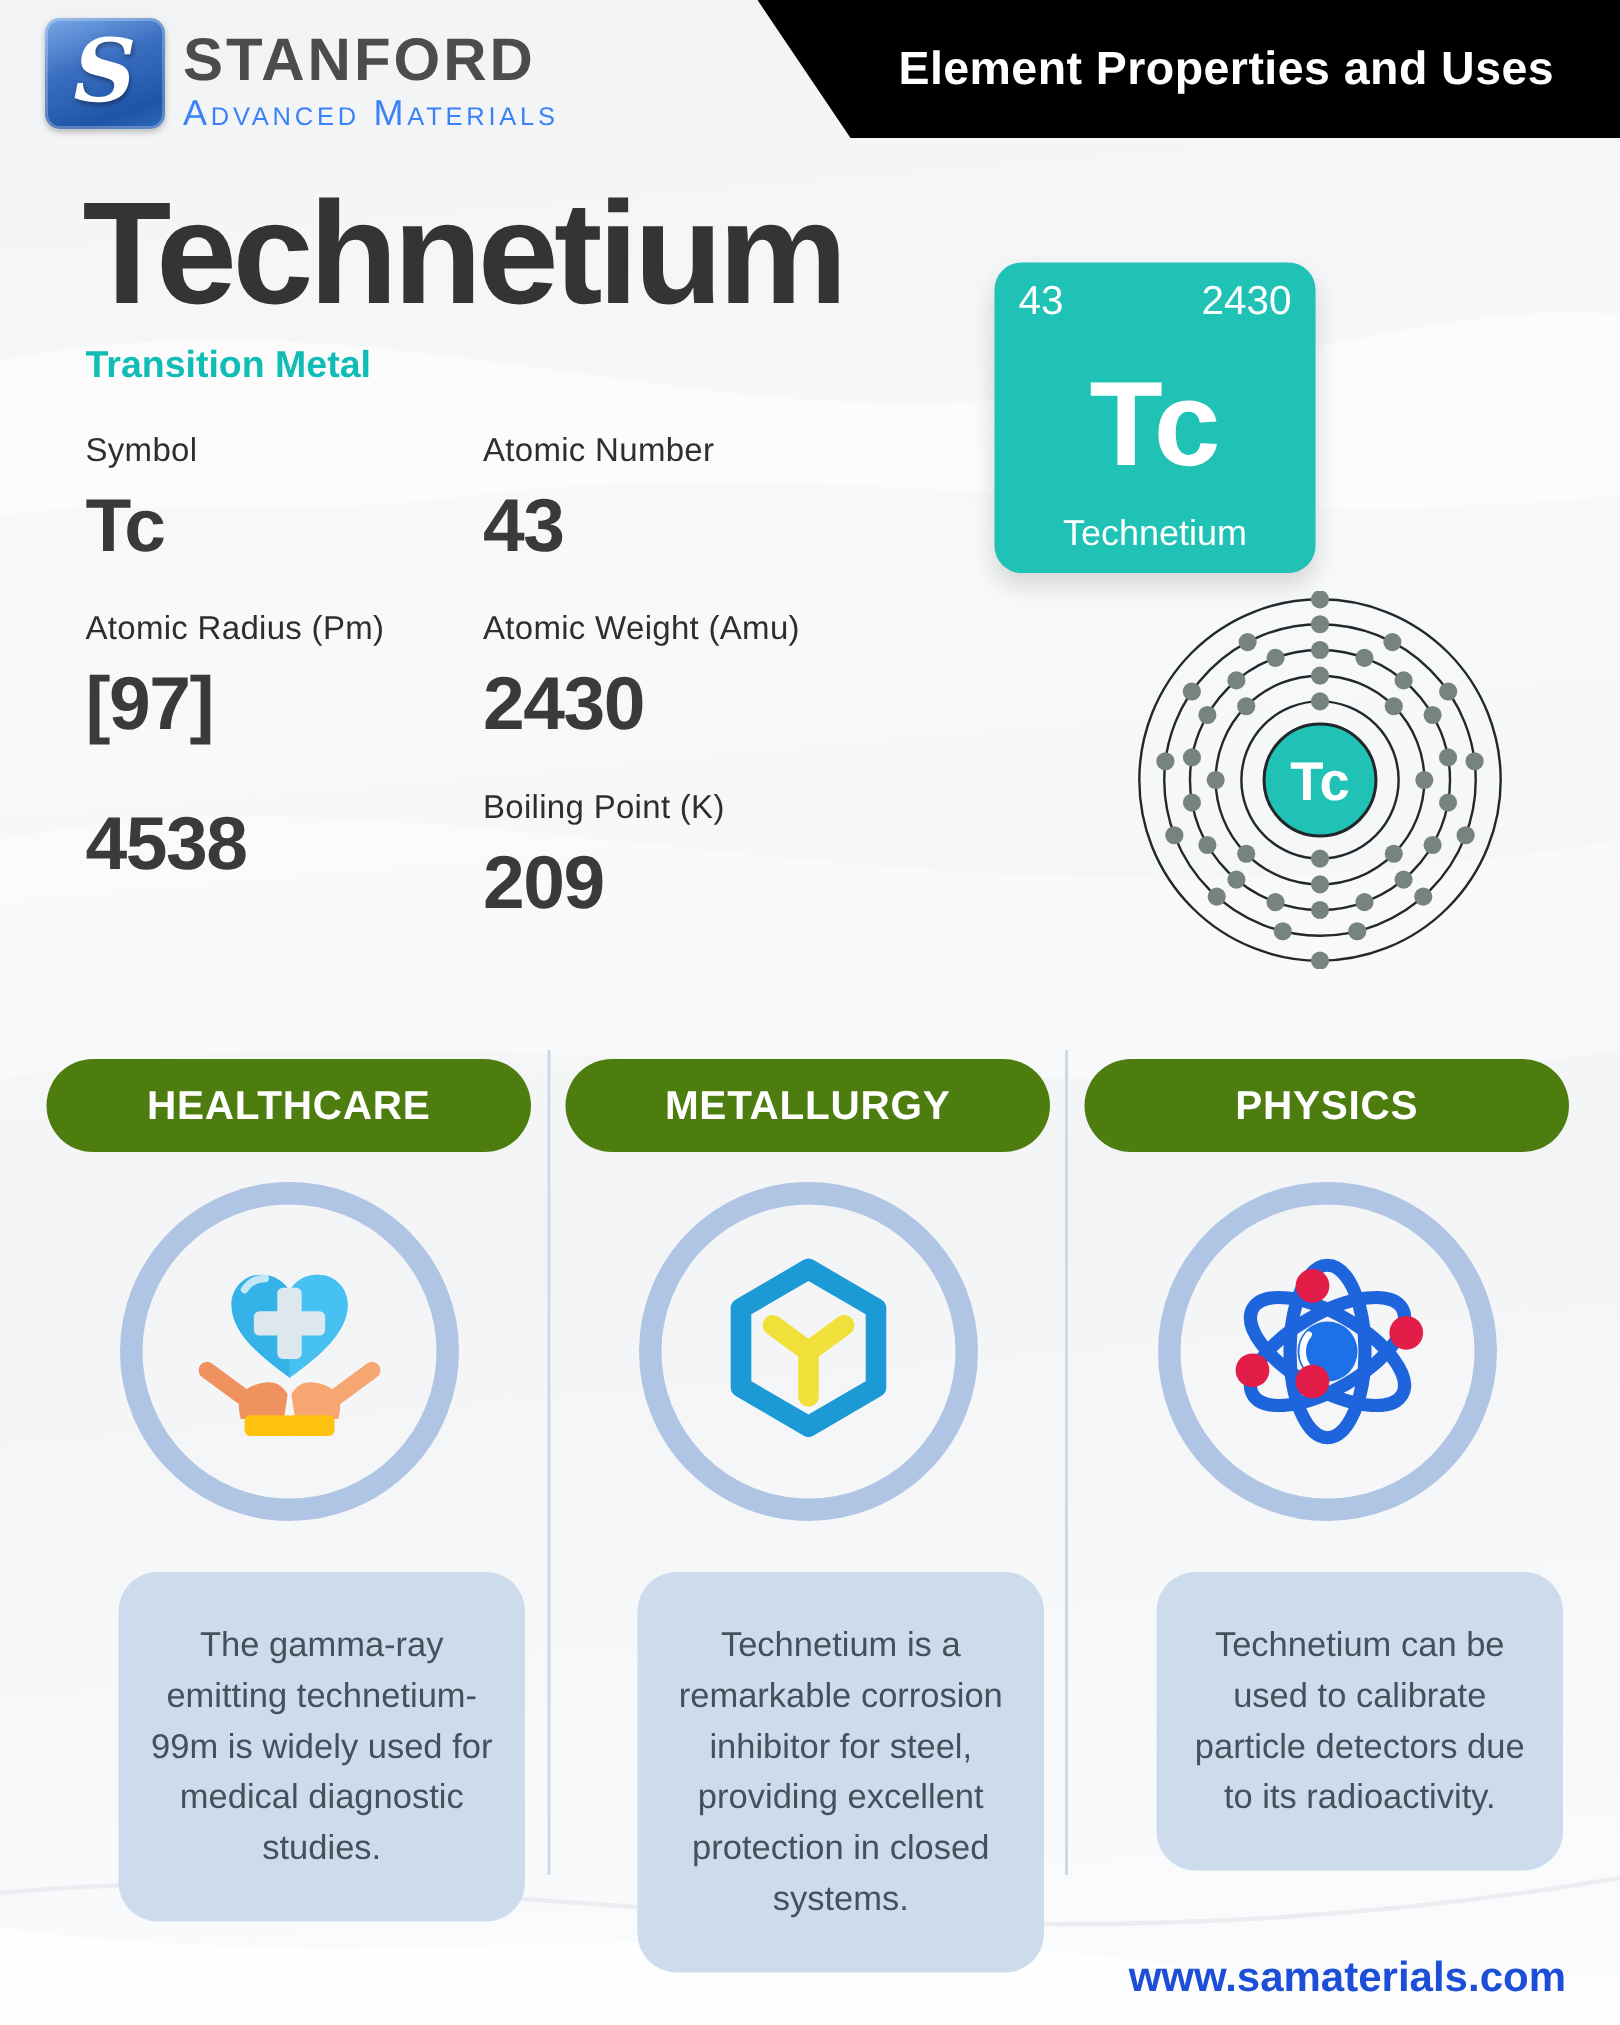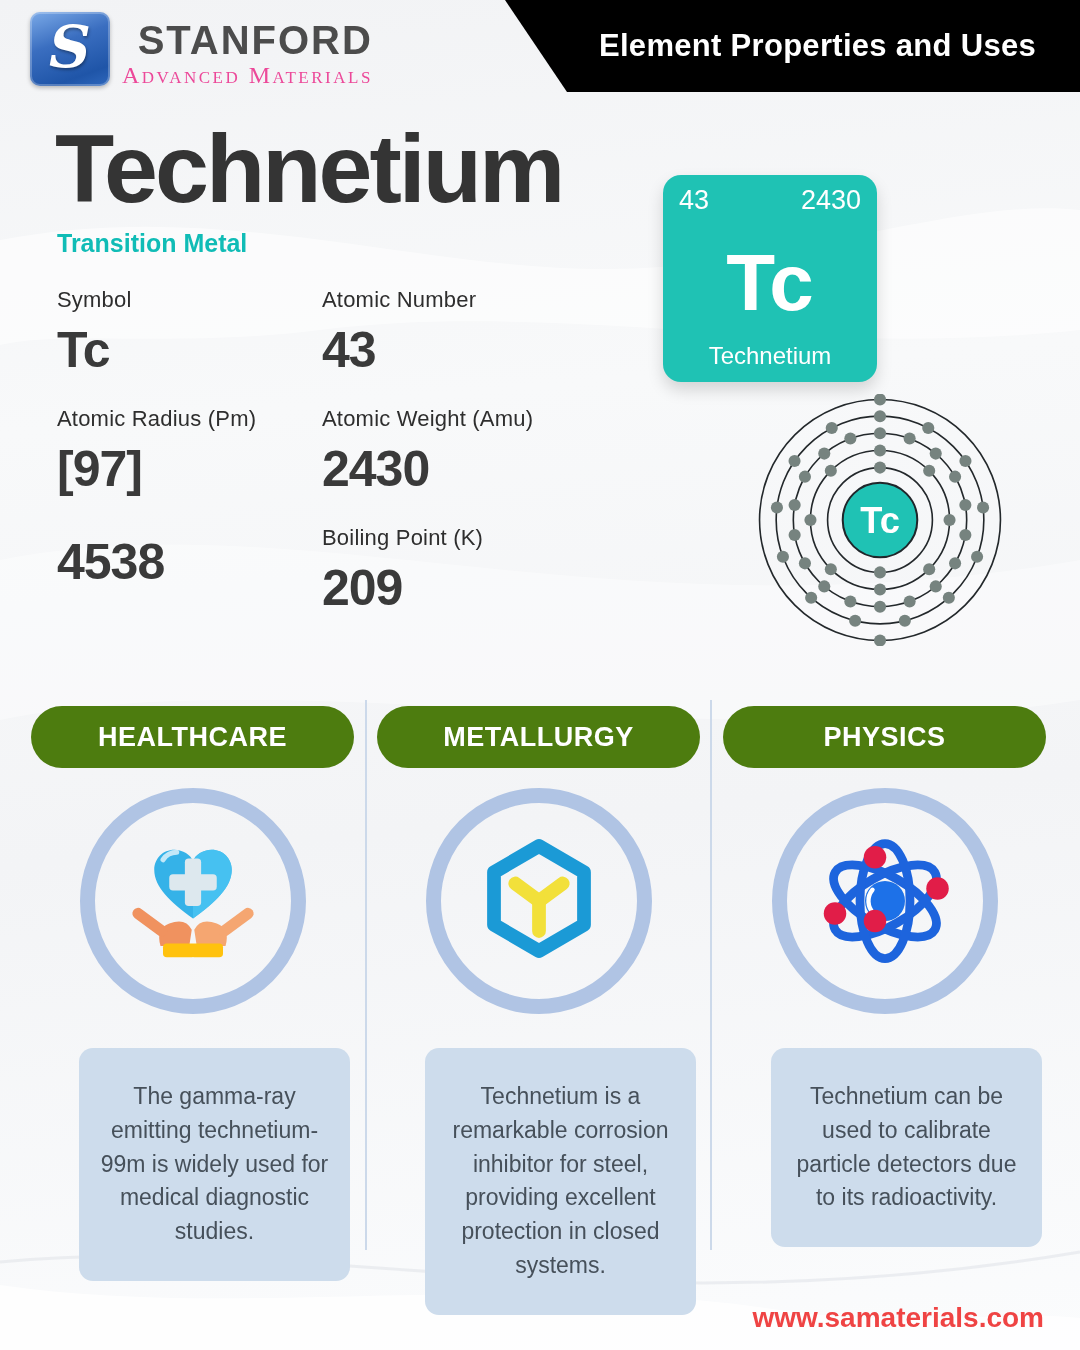--- a/index.html
+++ b/index.html
@@ -18,23 +18,23 @@
   .logo-box {
     left:30px; top:12px; width:80px; height:74px; border-radius:10px;
     background:linear-gradient(160deg,#7baae8 0%,#3a6ec0 40%,#1f55a8 80%,#2f68bd 100%);
     box-shadow:0 2px 4px rgba(0,0,0,.25), inset 0 0 0 2px rgba(255,255,255,.25);
     display:flex; align-items:center; justify-content:center; z-index:5;
   }
   .logo-s {
     color:#fff; font-family:"DejaVu Serif", serif; font-style:italic; font-weight:bold;
     font-size:58px; line-height:1; text-shadow:1px 2px 3px rgba(0,0,0,.35); transform:translateY(-2px);
   }
-  .brand { left:122px; top:20px; z-index:5;text-align:right; }
+  .brand { left:122px; top:20px; z-index:5; }
   .brand-top { font-size:40px; font-weight:bold; color:#4c4c4c; letter-spacing:2px; line-height:1.0; }
-  .brand-bottom { font-size:24px; color:#ec4899; letter-spacing:2.5px; font-variant:small-caps; margin-top:2px;font-family:Liberation Serif, serif; }
+  .brand-bottom { font-size:24px; color:#3b82f6; letter-spacing:2.5px; font-variant:small-caps; margin-top:2px; }
 
   .banner {
     right:0; top:0; width:575px; height:92px; background:#000000; z-index:4;
     clip-path:polygon(0 0, 100% 0, 100% 100%, 62px 100%);
     display:flex; align-items:center; justify-content:center;
   }
   .banner-text { color:#fff; font-size:31px; font-weight:bold; letter-spacing:.3px; padding-left:50px; }
 
   
   .el-name { left:55px; top:120px; font-size:97px; font-weight:800; color:#343434; letter-spacing:-3px; line-height:1.0; z-index:3; }
@@ -64,26 +64,26 @@
   .use-pill {
     height:62px; background:#4d7c0f; border-radius:32px; display:flex; align-items:center; justify-content:center;
   }
   .use-pill span { color:#fff; font-size:27px; font-weight:bold; letter-spacing:.5px; }
   .icon-ring {
     width:226px; height:226px; border-radius:50%; border:15px solid #b0c4e4; background:transparent;
     margin:20px auto 0 auto; display:flex; align-items:center; justify-content:center;
   }
   .use-box {
     position:absolute; top:342px; left:4px; right:4px; min-height:186px;
-    background:#cddcec; border-radius:14px; padding:32px 18px;
+    background:#cddcec; border-radius:26px; padding:32px 18px;
     display:flex; align-items:flex-start; justify-content:center;margin-left:44px;
   }
   .use-box p { color:#46505a; font-size:23px; line-height:1.47; text-align:center; max-width:290px; }
 
-  .footer-url { right:36px; top:1302px; font-size:28px; font-weight:bold; color:#ef4444; z-index:3; }
+  .footer-url { right:36px; top:1302px; font-size:28px; font-weight:bold; color:#1d4ed8; z-index:3; }
 </style>
 </head>
 <body>
 
 <svg id="bg-waves" width="1080" height="1350" viewBox="0 0 1080 1350">
   <path d="M0,240 C260,190 480,300 720,260 C880,235 990,200 1080,210 L1080,330 C800,360 560,300 320,330 C180,348 60,330 0,345 Z" fill="#ffffff" opacity="0.55"></path>
   <path d="M0,560 C300,500 620,640 1080,560 L1080,700 C700,760 300,660 0,720 Z" fill="#ffffff" opacity="0.4"></path>
   <path d="M0,1285 C240,1320 520,1270 780,1310 C900,1328 1010,1310 1080,1318 L1080,1350 L0,1350 Z" fill="#ffffff" opacity="0.75"></path>
   <path d="M0,1262 C300,1232 620,1330 1080,1252" fill="none" stroke="#e7eaee" stroke-width="3" opacity="0.8"></path>
 </svg>

